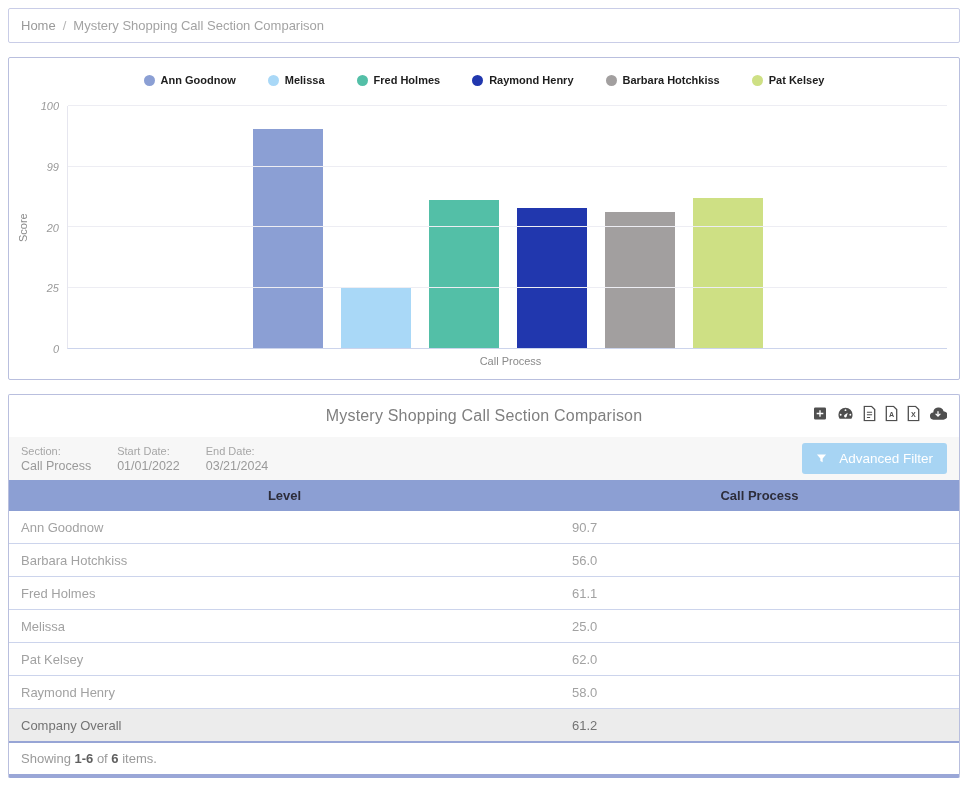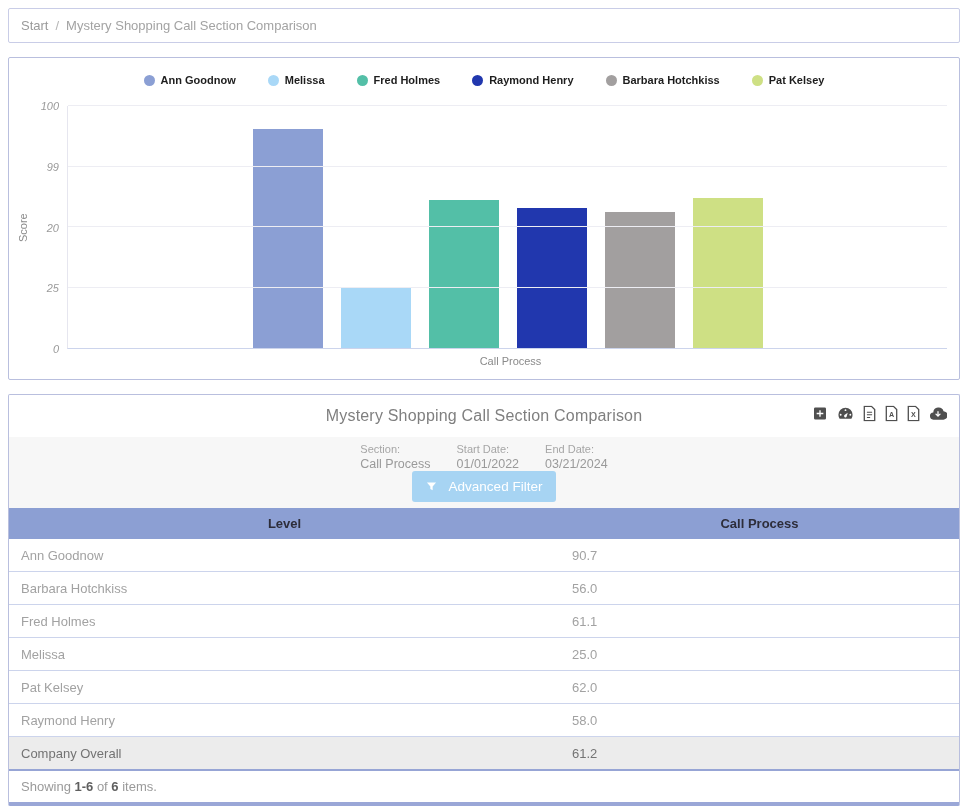--- a/index.html
+++ b/index.html
@@ -29,38 +29,38 @@
   .y-ticks { width:36px; position:relative; font-size:11px; color:#9a9a9a; }
   .y-tick { position:absolute; right:8px;font-style:italic; }
   .plot { flex:1; height:243px; position:relative; border-left:1px solid #e6e6ef; border-bottom:1px solid #ccd4ec; }
   .gridline { position:absolute; left:0; right:0; height:1px; background:#ededf3; }
   .bars { position:absolute; left:50%; bottom:0; transform:translateX(-50%); display:flex; align-items:flex-end; gap:18px; height:100%; }
   .bar { width:70px; cursor:pointer; }
   .x-label { margin-left:53px; text-align:center; font-size:11px; color:#8a8a8a; padding-top:6px; }
 
   
   .table-card { border-bottom:4px solid #9aa7d7; }
-  .filter-bar { display:flex; justify-content:space-between; align-items:center; background:#f7f7f7; padding:6px 12px; margin-top:6px;flex-direction:column; }
+  .filter-bar { display:flex; justify-content:space-between; align-items:center; background:#f7f7f7; padding:6px 12px; margin-top:6px; }
   .filters { display:flex; gap:26px; }
   .filter-label { font-size:11px; color:#a6a6a6; }
   .filter-value { font-size:12.5px; color:#9a9a9a; margin-top:2px; }
   .adv-filter { display:inline-flex; align-items:center; gap:12px; background:#a7d4f3; color:#fff; border:none; border-radius:3px; padding:8px 14px; font-size:13.5px; font-family:inherit; cursor:pointer; }
   table { width:100%; border-collapse:collapse; }
   thead th { background:#8c9fd3; color:#2d2d3a; font-size:13px; font-weight:600; text-align:center; padding:8px 12px; }
   thead th:first-child { width:58%; }
   tbody td { font-size:13px; color:#a2a2a2; padding:8.5px 12px; border-bottom:1px solid #ccd4ec; background:#fff; }
   tr.summary td { background:#ececec; color:#737373; font-weight:normal; border-bottom:2px solid #97a5d5;margin-left:48px; }
   .table-footer { padding:8px 12px; font-size:13px; color:#9a9a9a; }
   .table-footer b { color:#5f5f5f; }
 </style>
 </head>
 <body>
 
 <div class="breadcrumb">
-  <a>Start</a><span class="sep">/</span><span>Mystery Shopping Call Section Comparison</span>
+  <a>Home</a><span class="sep">/</span><span>Mystery Shopping Call Section Comparison</span>
 </div>
 
 <div class="card chart-card">
   <div class="legend">
       <div class="legend-item">
         <span class="legend-dot" style="background: rgb(139, 159, 212);"></span>
         <span class="legend-label">Ann Goodnow</span>
       </div>
       <div class="legend-item">
         <span class="legend-dot" style="background: rgb(169, 216, 247);"></span>

